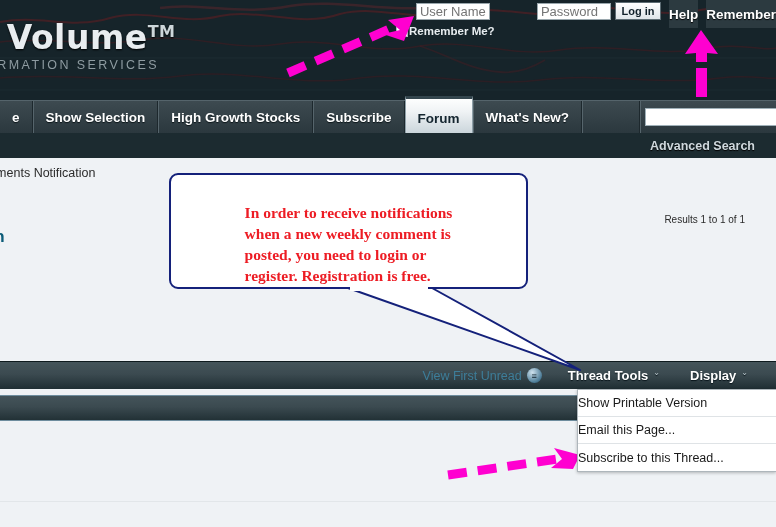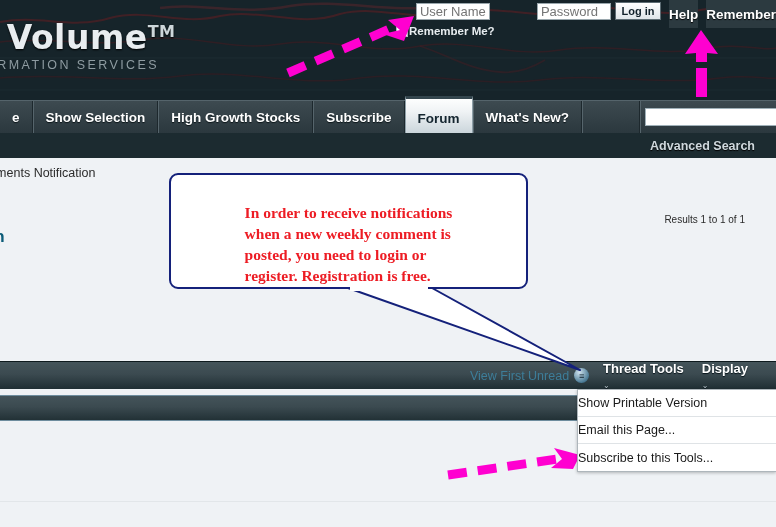--- a/index.html
+++ b/index.html
@@ -220,21 +220,21 @@
 
   
   .tools-bar {
     position: absolute; left: 0; top: 203px;
     width: 776px; height: 28px;
     background: linear-gradient(#44545a 0%, #3b4a50 45%, #1f2e33 100%);
     border-top: 1px solid #0e1a1e;
     display: flex; align-items: center;
     justify-content: flex-end;
     padding-right: 10px;
-    gap: 0px;
+    gap: 12px;
   }
   .view-unread {
     color: #3d7d99;
     font-size: 12.5px;
     display: flex; align-items: center; gap: 5px;
     margin-right: 14px;
     cursor: pointer;
   }
   .unread-icon {
     width: 15px; height: 15px;
@@ -244,21 +244,20 @@
     font-size: 9px; color: #10222c;
   }
   .tool-link {
     color: #ffffff;
     font-size: 13px;
     font-weight: bold;
     margin-right: 18px;
     cursor: pointer;
     display: flex; gap: 5px;
     text-shadow: 0 1px 1px #08141a;
-    flex-direction: column;
   }
   .caret {
     font-size: 8px;
     color: #b9c6cc;
     font-weight: normal;
   }
 
   .strip {
     position: absolute; left: 0; top: 237px;
     width: 776px; height: 26px;
@@ -402,21 +401,21 @@
       </div>
     </div>
 
     <div class="strip"></div>
     <div class="lower-sep"></div>
   </div>
 
   <div class="menu">
     <div class="menu-item">Show Printable Version</div>
     <div class="menu-item">Email this Page...</div>
-    <div class="menu-item">Subscribe to this Tools...</div>
+    <div class="menu-item">Subscribe to this Thread...</div>
   </div>
 
   <div class="callout">
     <div class="callout-text">In order to receive notifications
 when a new weekly comment is
 posted, you need to login or
 register. Registration is free.</div>
   </div>
 
   <svg class="overlay-svg" viewBox="0 0 776 527">

